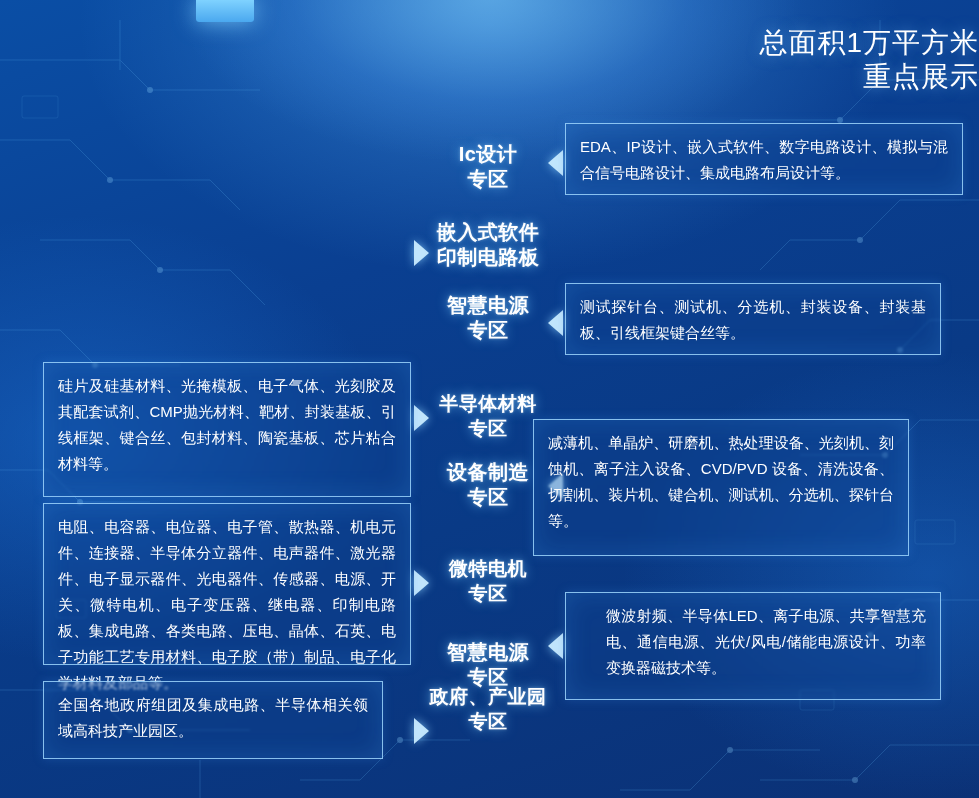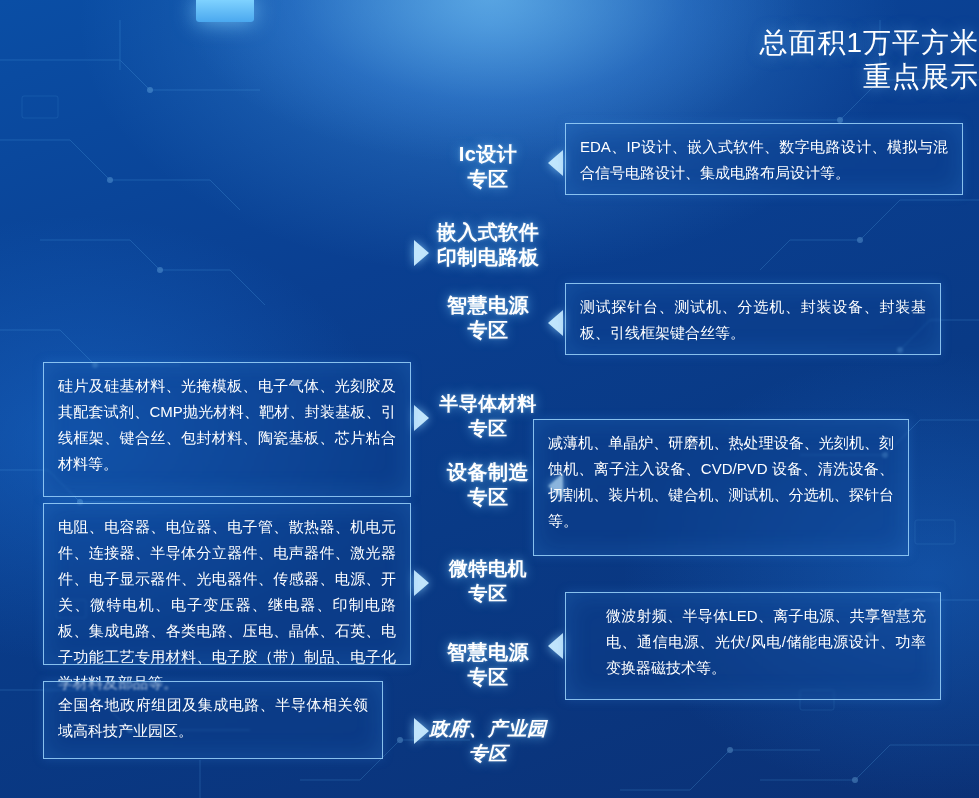--- a/index.html
+++ b/index.html
@@ -195,21 +195,21 @@
       <div>专区</div>
     </div>
     <div class="zone small" style="top:420px;">
       <div>微特电机</div>
       <div>专区</div>
     </div>
     <div class="zone" style="top:500px;margin-top:20px;">
       <div>智慧电源</div>
       <div>专区</div>
     </div>
-    <div class="zone small" style="top:580px; width:160px; left:-10px;font-style:italic;">
+    <div class="zone small" style="top:548px; width:160px; left:-10px;">
       <div>政府、产业园</div>
       <div>专区</div>
     </div>
   </div>
 
   <div class="arrow left" style="left:548px; top:150px;"></div>
   <div class="arrow right" style="left:414px; top:240px;"></div>
   <div class="arrow left" style="left:548px; top:310px;"></div>
   <div class="arrow right" style="left:414px; top:405px;"></div>
   <div class="arrow left" style="left:548px; top:473px;"></div>

